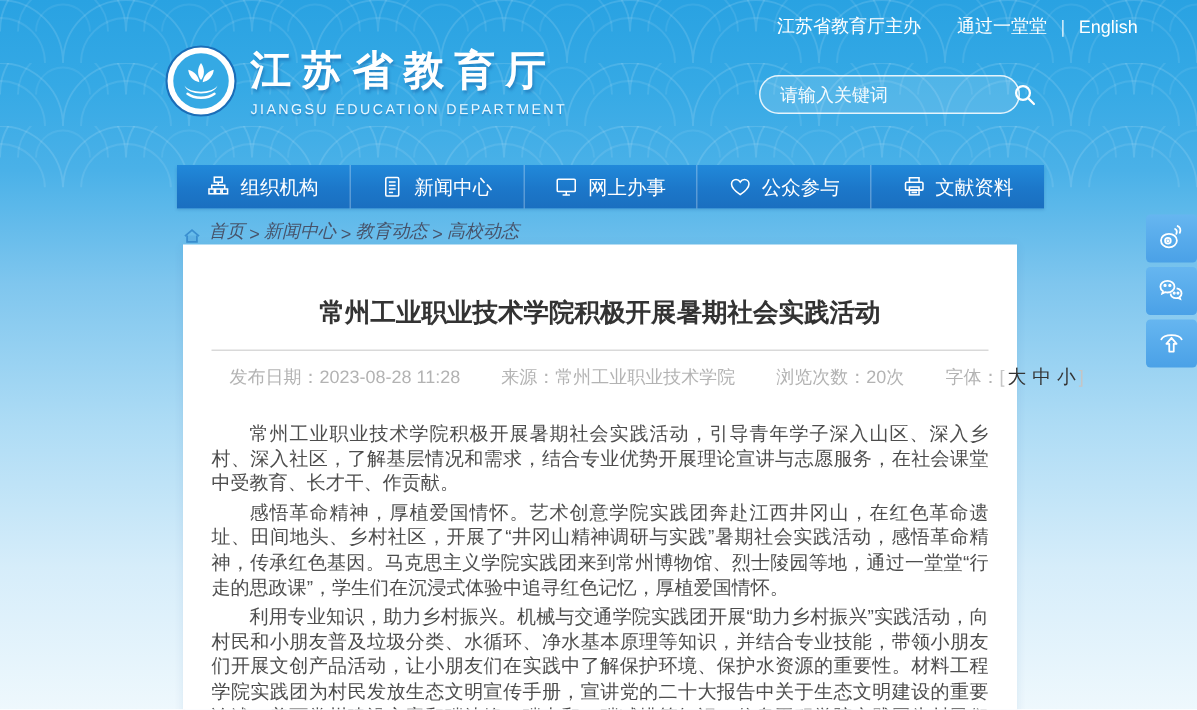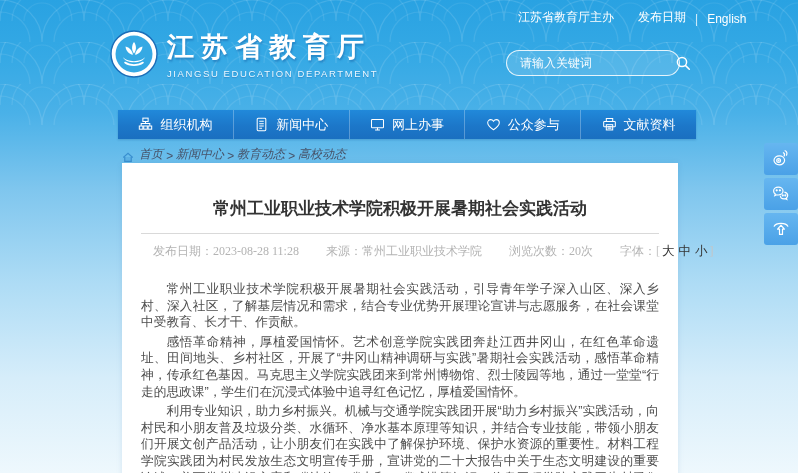--- a/index.html
+++ b/index.html
@@ -5,21 +5,21 @@
   * { margin:0; padding:0; box-sizing:border-box; }
   html,body { width:798px; height:473px; }
   body { font-family:"Liberation Sans","DejaVu Sans",sans-serif; }
   .page {
     position:relative; width:798px; height:473px; overflow:hidden;
     background:linear-gradient(180deg,#29a2e2 0%,#35a9e5 12%,#4ab1e8 24%,#7fc6ee 40%,#aedcf5 60%,#d6edfa 80%,#eef8fd 100%);
   }
   .waves { position:absolute; top:0; left:0; pointer-events:none; }
 
   
-  .topbar { position:absolute; top:9px; left:518px; color:#fff; font-size:12px; display:flex; align-items:flex-end; }
+  .topbar { position:absolute; top:9px; left:518px; color:#fff; font-size:12px; display:flex; align-items:center; }
   .topbar span { cursor:pointer; }
   .topbar .sponsor { margin-right:24px; }
   .topbar .sep { margin:0 9px; opacity:.8; cursor:default; }
 
   
   .logo-wrap { position:absolute; top:29px; left:110px; display:flex; align-items:center; }
   .emblem { width:48px; height:48px; }
   .site-names { margin-left:9px; }
   .site-name { color:#fff; font-size:27px; font-weight:bold; letter-spacing:7px;
                text-shadow:1px 2px 2px rgba(20,90,160,.45); white-space:nowrap; }
@@ -49,21 +49,21 @@
                 font-size:12px; color:#47536a;font-style:italic; }
   .breadcrumb svg { width:12px; height:12px; margin-right:5px; }
   .breadcrumb .bc-item { cursor:pointer; }
   .breadcrumb .bc-sep { margin:0 3px; }
 
   
   .card { position:absolute; top:163px; left:122px; width:556px; height:330px;
           background:#fff; box-shadow:0 0 6px rgba(20,80,140,.10); padding:0 19px; }
   .article-title { padding-top:34px; text-align:center; font-size:17px; font-weight:bold; color:#333; }
   .title-divider { border:none; border-top:1px solid #d9d9d9; margin-top:13px; }
-  .meta { margin-top:9px; text-align:left; font-size:12px; color:#b3b3b3; white-space:nowrap;font-family:Liberation Serif, serif; }
+  .meta { margin-top:9px; text-align:left; font-size:12px; color:#b3b3b3; white-space:nowrap; }
   .meta .grp { margin:0 12px; }
   .meta .fs { color:#333; font-size:12.5px; margin:0 2px; cursor:pointer; }
   .meta .bracket { color:#c5c5c5; }
   .article-body { margin-top:21px; font-size:12.7px; line-height:16.6px; color:#4d4d4d; }
   .article-body p { text-indent:2em; text-align:justify; margin-bottom:3px; }
 
   
   .tools { position:absolute; top:143px; right:0; width:34px; }
   .tool-btn { width:34px; height:32px; margin-bottom:3px; border-radius:3px; cursor:pointer;
               background:linear-gradient(180deg,#66b6f0 0%,#4aa1e7 100%);
@@ -83,21 +83,21 @@
         <path d="M24 21a18 18 0 0 1 36 0" fill="none" stroke="rgba(255,255,255,0.07)" stroke-width="1.2"></path>
         <path d="M-42 42a42 42 0 0 1 84 0M42 42a42 42 0 0 1 84 0" fill="none" stroke="rgba(255,255,255,0.12)" stroke-width="1.2"></path>
         <path d="M-30 42a30 30 0 0 1 60 0M54 42a30 30 0 0 1 60 0" fill="none" stroke="rgba(255,255,255,0.09)" stroke-width="1.2"></path>
       </pattern>
     </defs>
     <rect width="798" height="125" fill="url(#wv)"></rect>
   </svg>
 
   <div class="topbar">
     <span class="sponsor">江苏省教育厅主办</span>
-    <span>发布日期</span>
+    <span>通过一堂堂</span>
     <span class="sep">|</span>
     <span>English</span>
   </div>
 
   <div class="logo-wrap">
     <svg class="emblem" viewBox="0 0 48 48">
       <circle cx="24" cy="24" r="23" fill="#ffffff" stroke="#1a6db8" stroke-width="1.4"></circle>
       <circle cx="24" cy="24" r="18.5" fill="#35a9e4"></circle>
       <path d="M24 12c2.6 3.4 2.6 8.4 0 11.4-2.6-3-2.6-8 0-11.4z" fill="#ffffff"></path>
       <path d="M15.5 16.5c4 .8 7 4.4 7.4 8.3-4-.7-7.1-4.2-7.4-8.3z" fill="#ffffff"></path>

